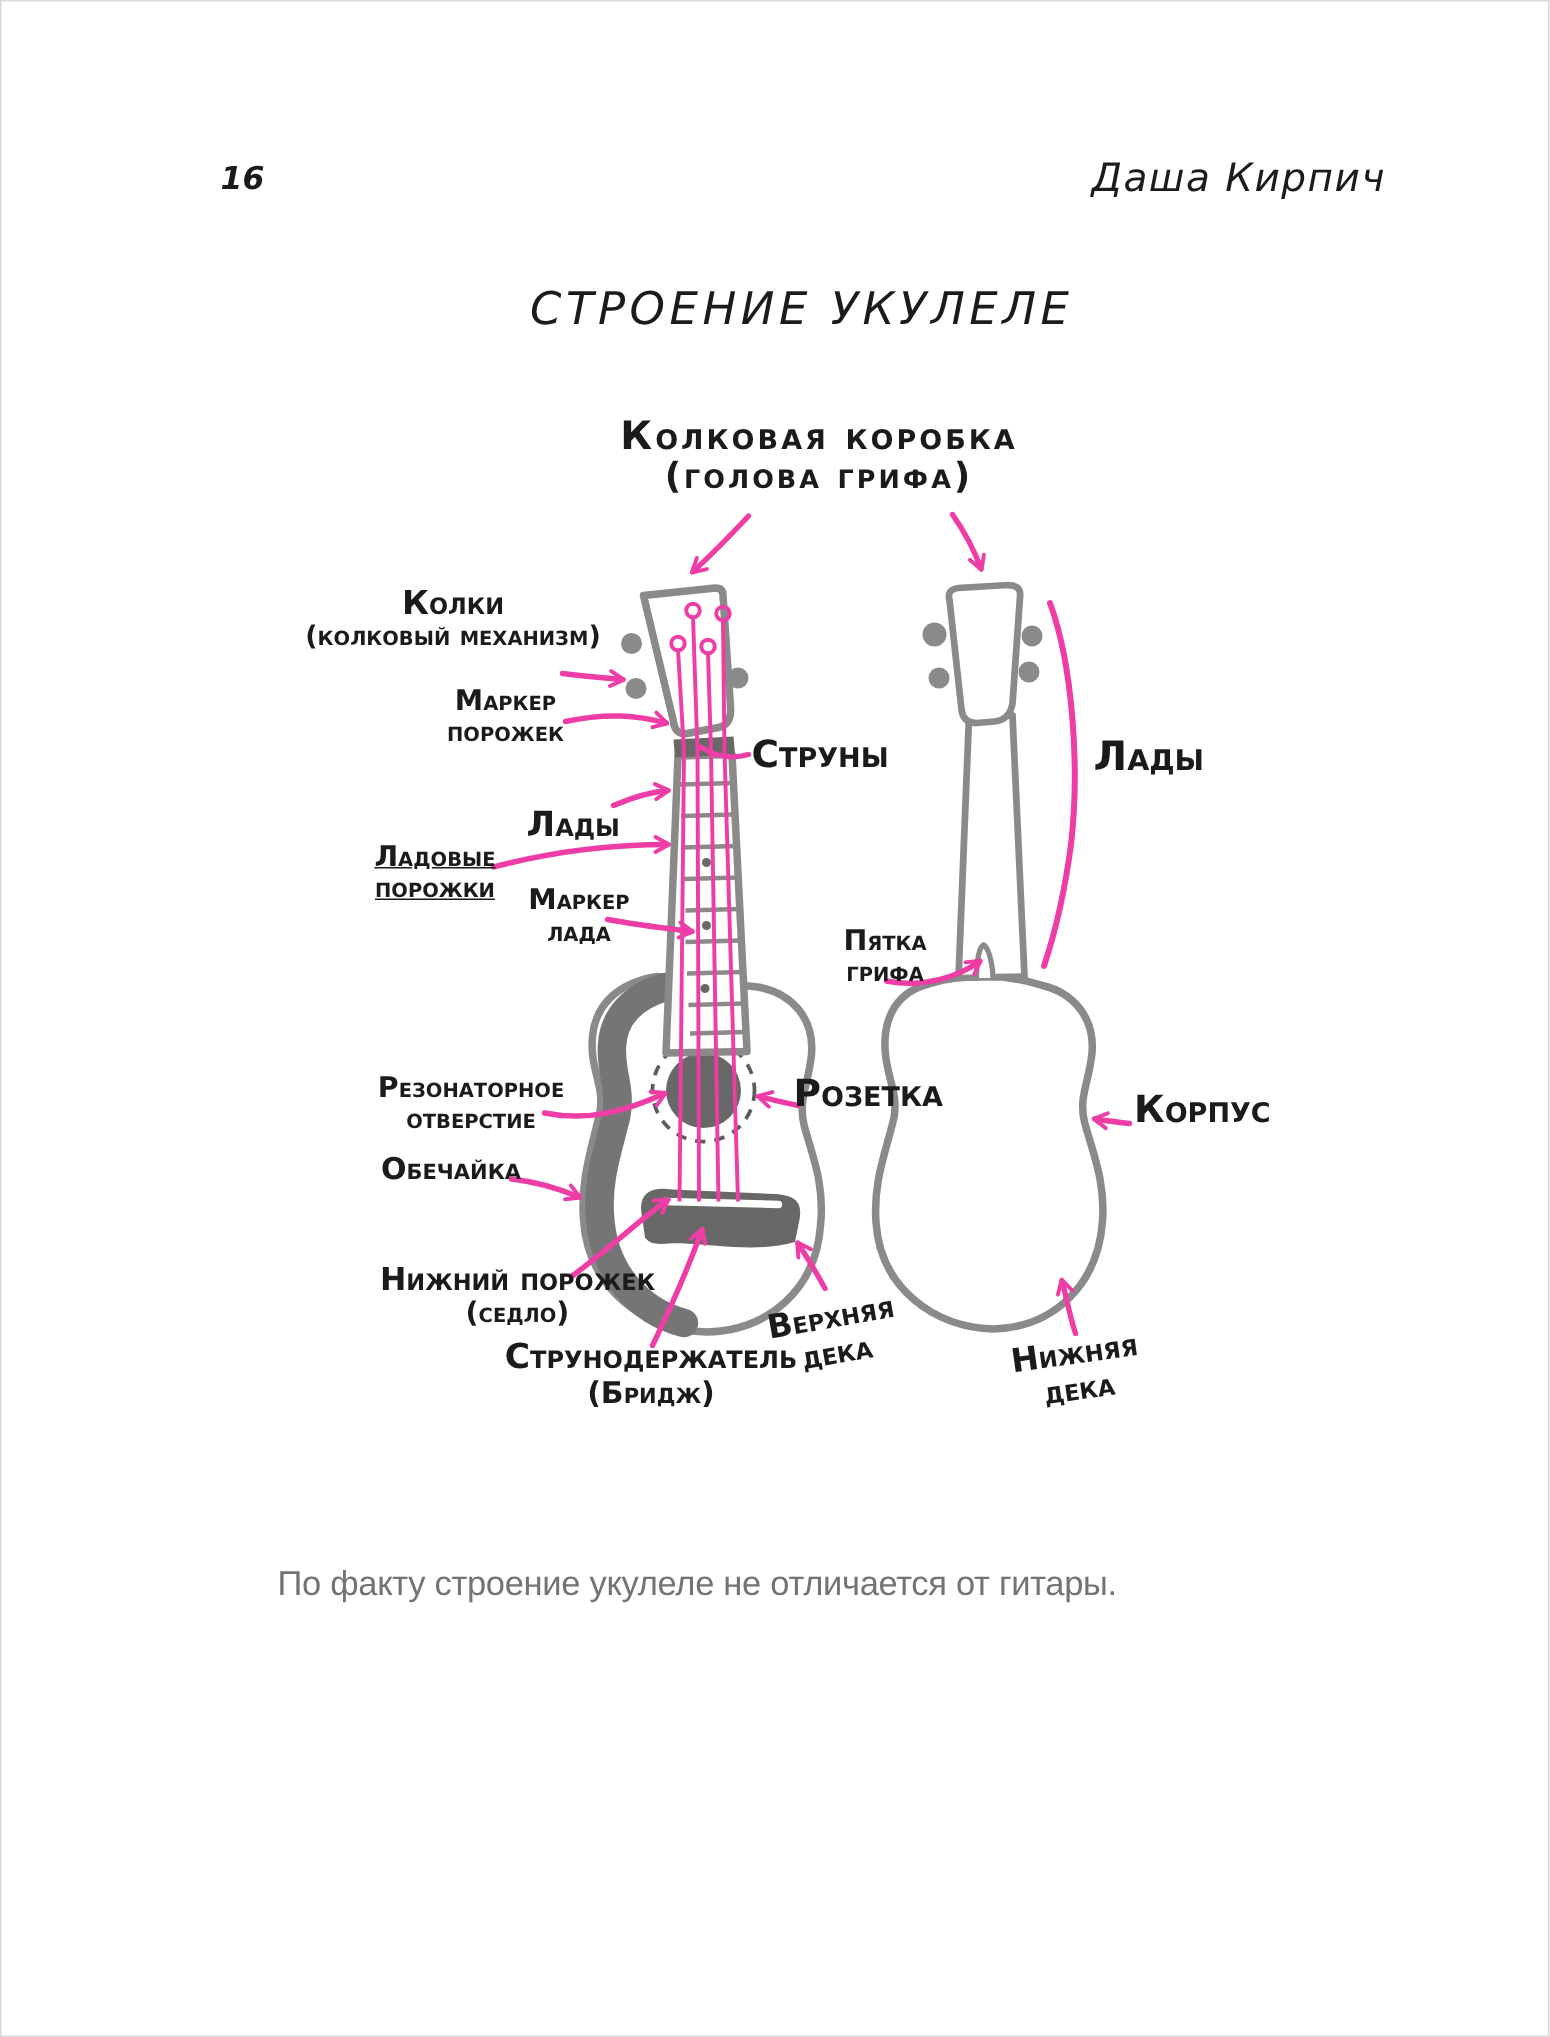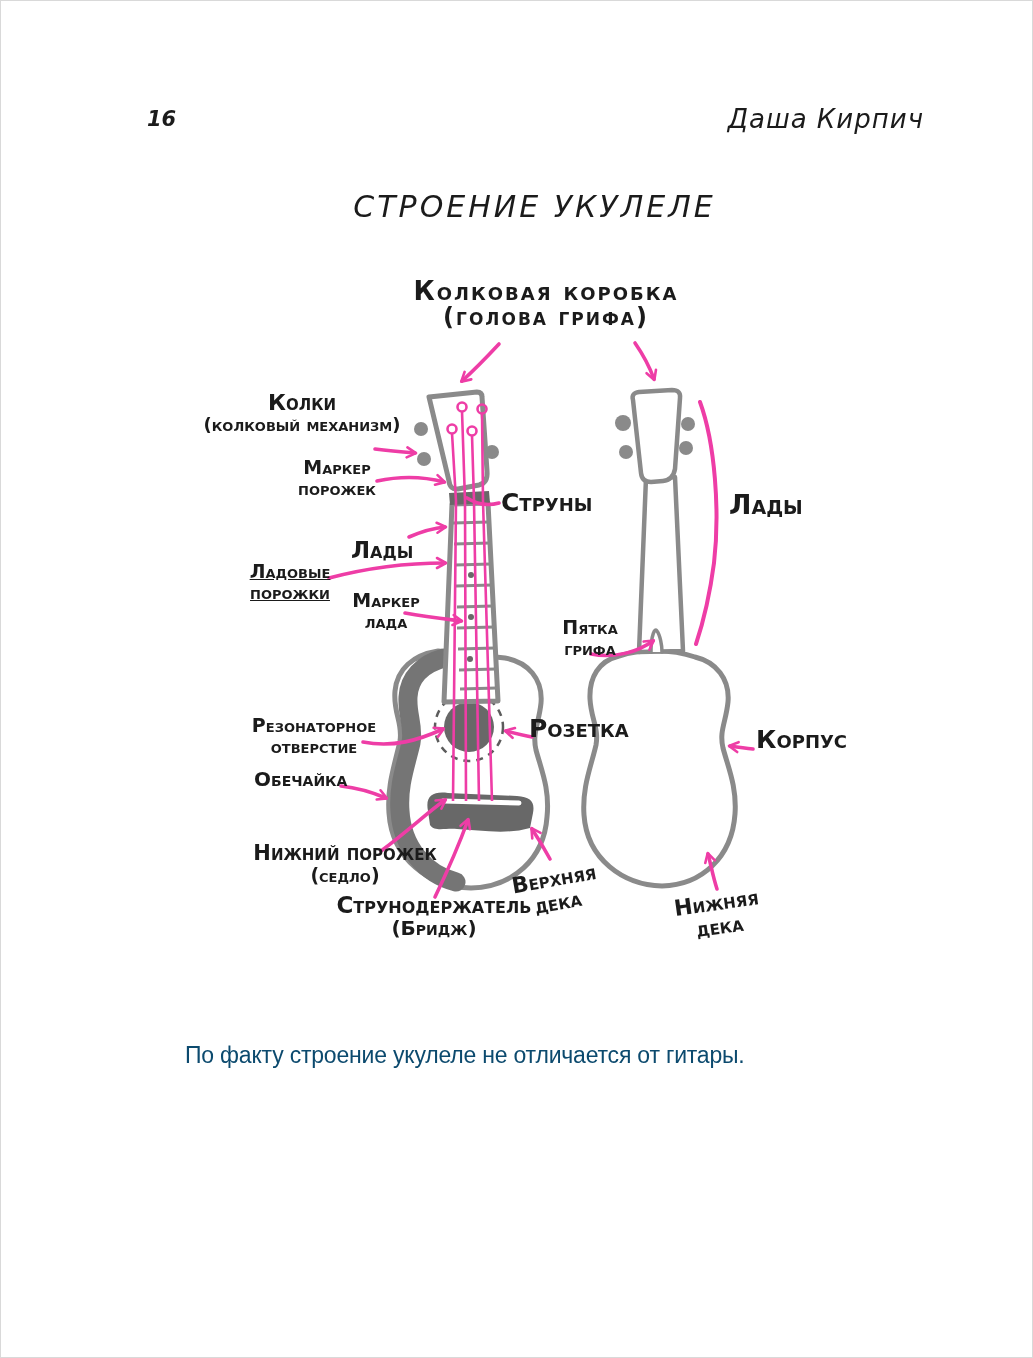--- a/index.html
+++ b/index.html
@@ -42,21 +42,21 @@
     line-height:1.08;
     white-space:nowrap;
   }
   .lbl .sub { font-weight:700; }
   
   .body-text {
     position:absolute; left:150px; top:1036px; width:772px;
     font-family:"Liberation Sans", sans-serif;
     font-size:23px; line-height:1.63;
     letter-spacing:-0.2px;
-    color:#0c4a6e;
+    color:#737373;
   }
   .body-text p { text-indent:34px; }
   .body-text p.justify { text-align:justify; }
 </style>
 </head>
 <body>
 
 <div class="page">
 
   <div class="page-num">16</div>

